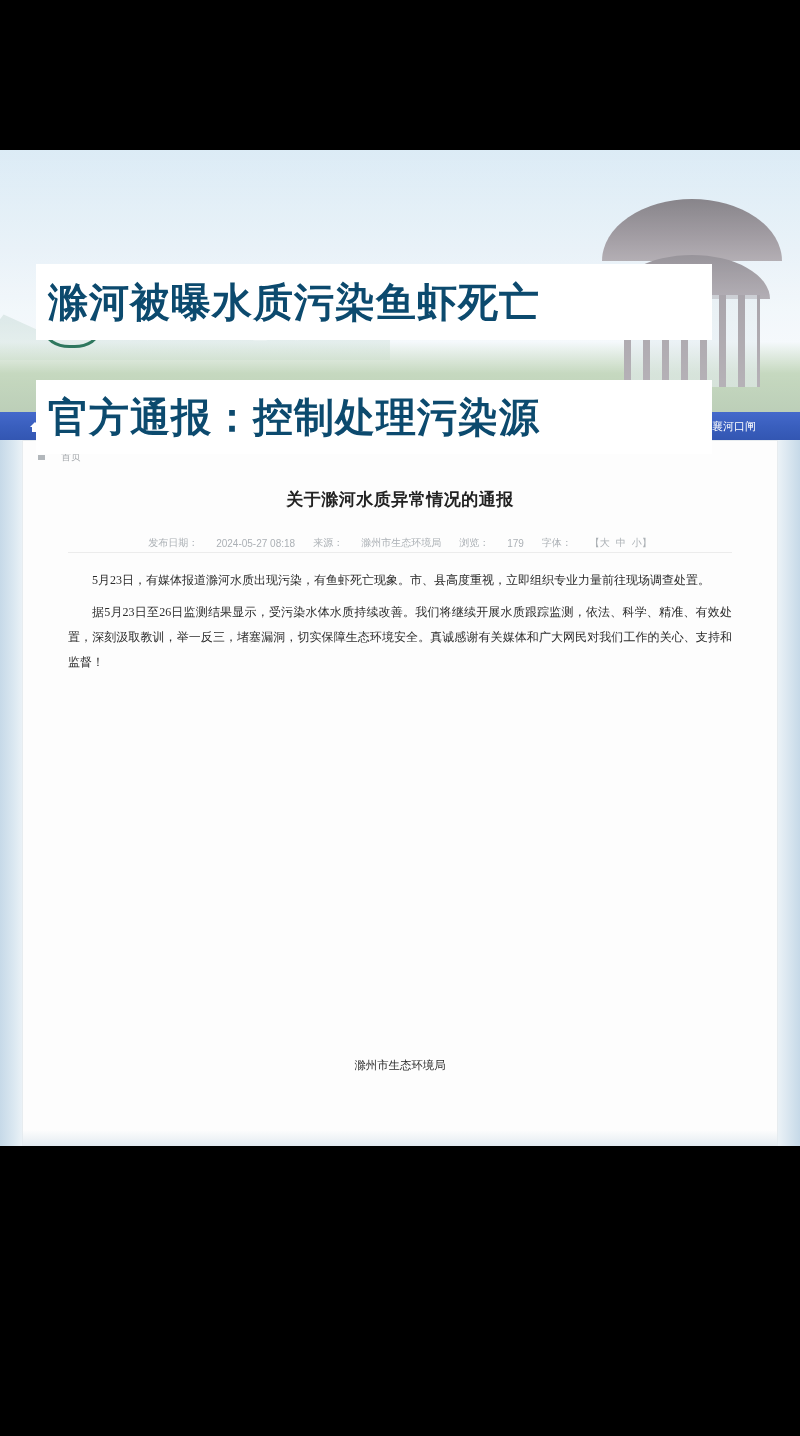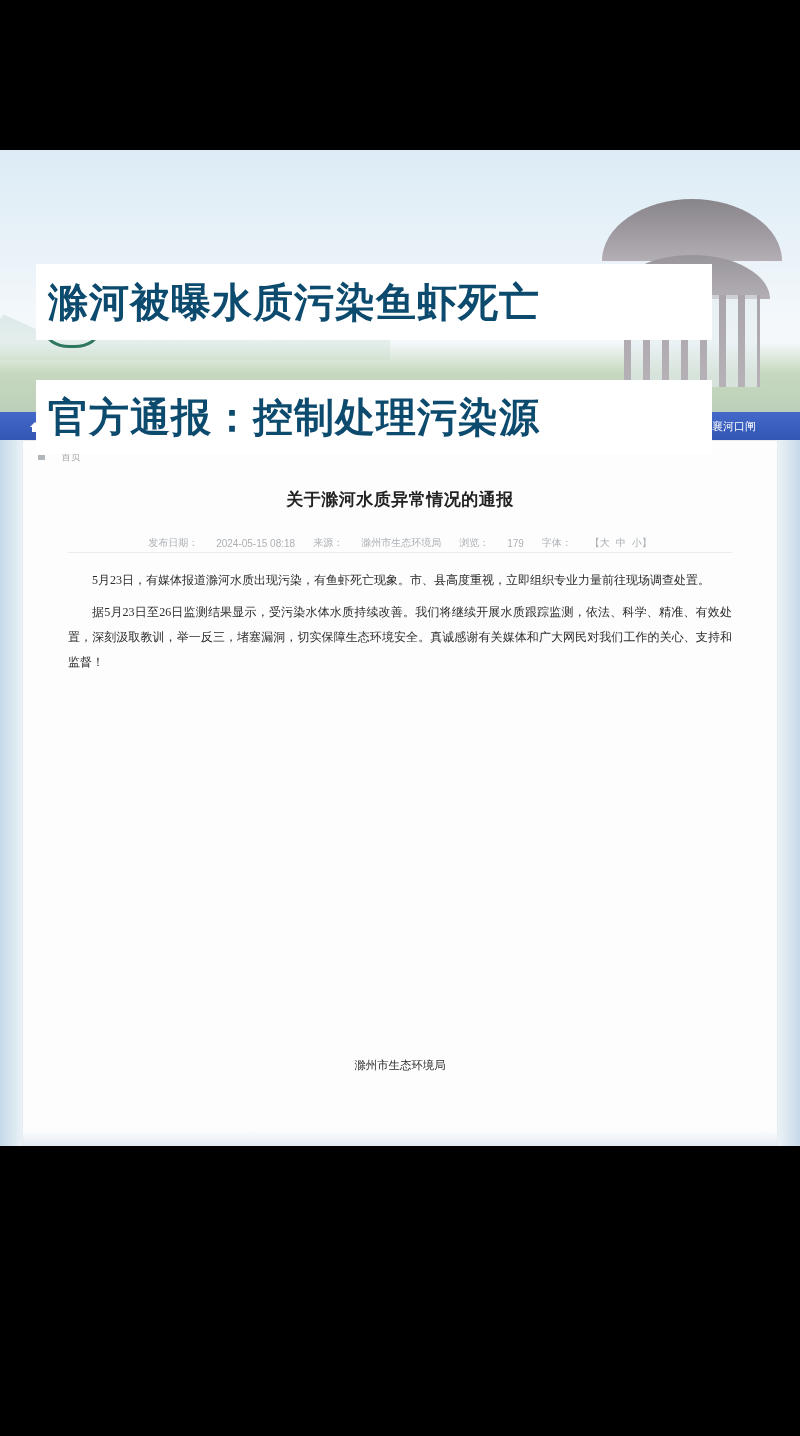--- a/index.html
+++ b/index.html
@@ -405,21 +405,21 @@
 
         <div class="breadcrumb">
           <span class="bc-home"></span>
           <span>首页</span>
         </div>
 
         <div class="doc-title">关于滁河水质异常情况的通报</div>
 
         <div class="doc-meta">
           <span class="grp">发布日期：</span>
-          <span class="grp">2024-05-15 08:18</span>
+          <span class="grp">2024-05-27 08:18</span>
           <span class="grp">来源：</span>
           <span class="grp">滁州市生态环境局</span>
           <span class="grp">浏览：</span>
           <span class="grp">179</span>
           <span class="grp">字体：</span>
           <span class="fs-opts">
             <span>【大</span>
             <span>中</span>
             <span>小】</span>
           </span>

